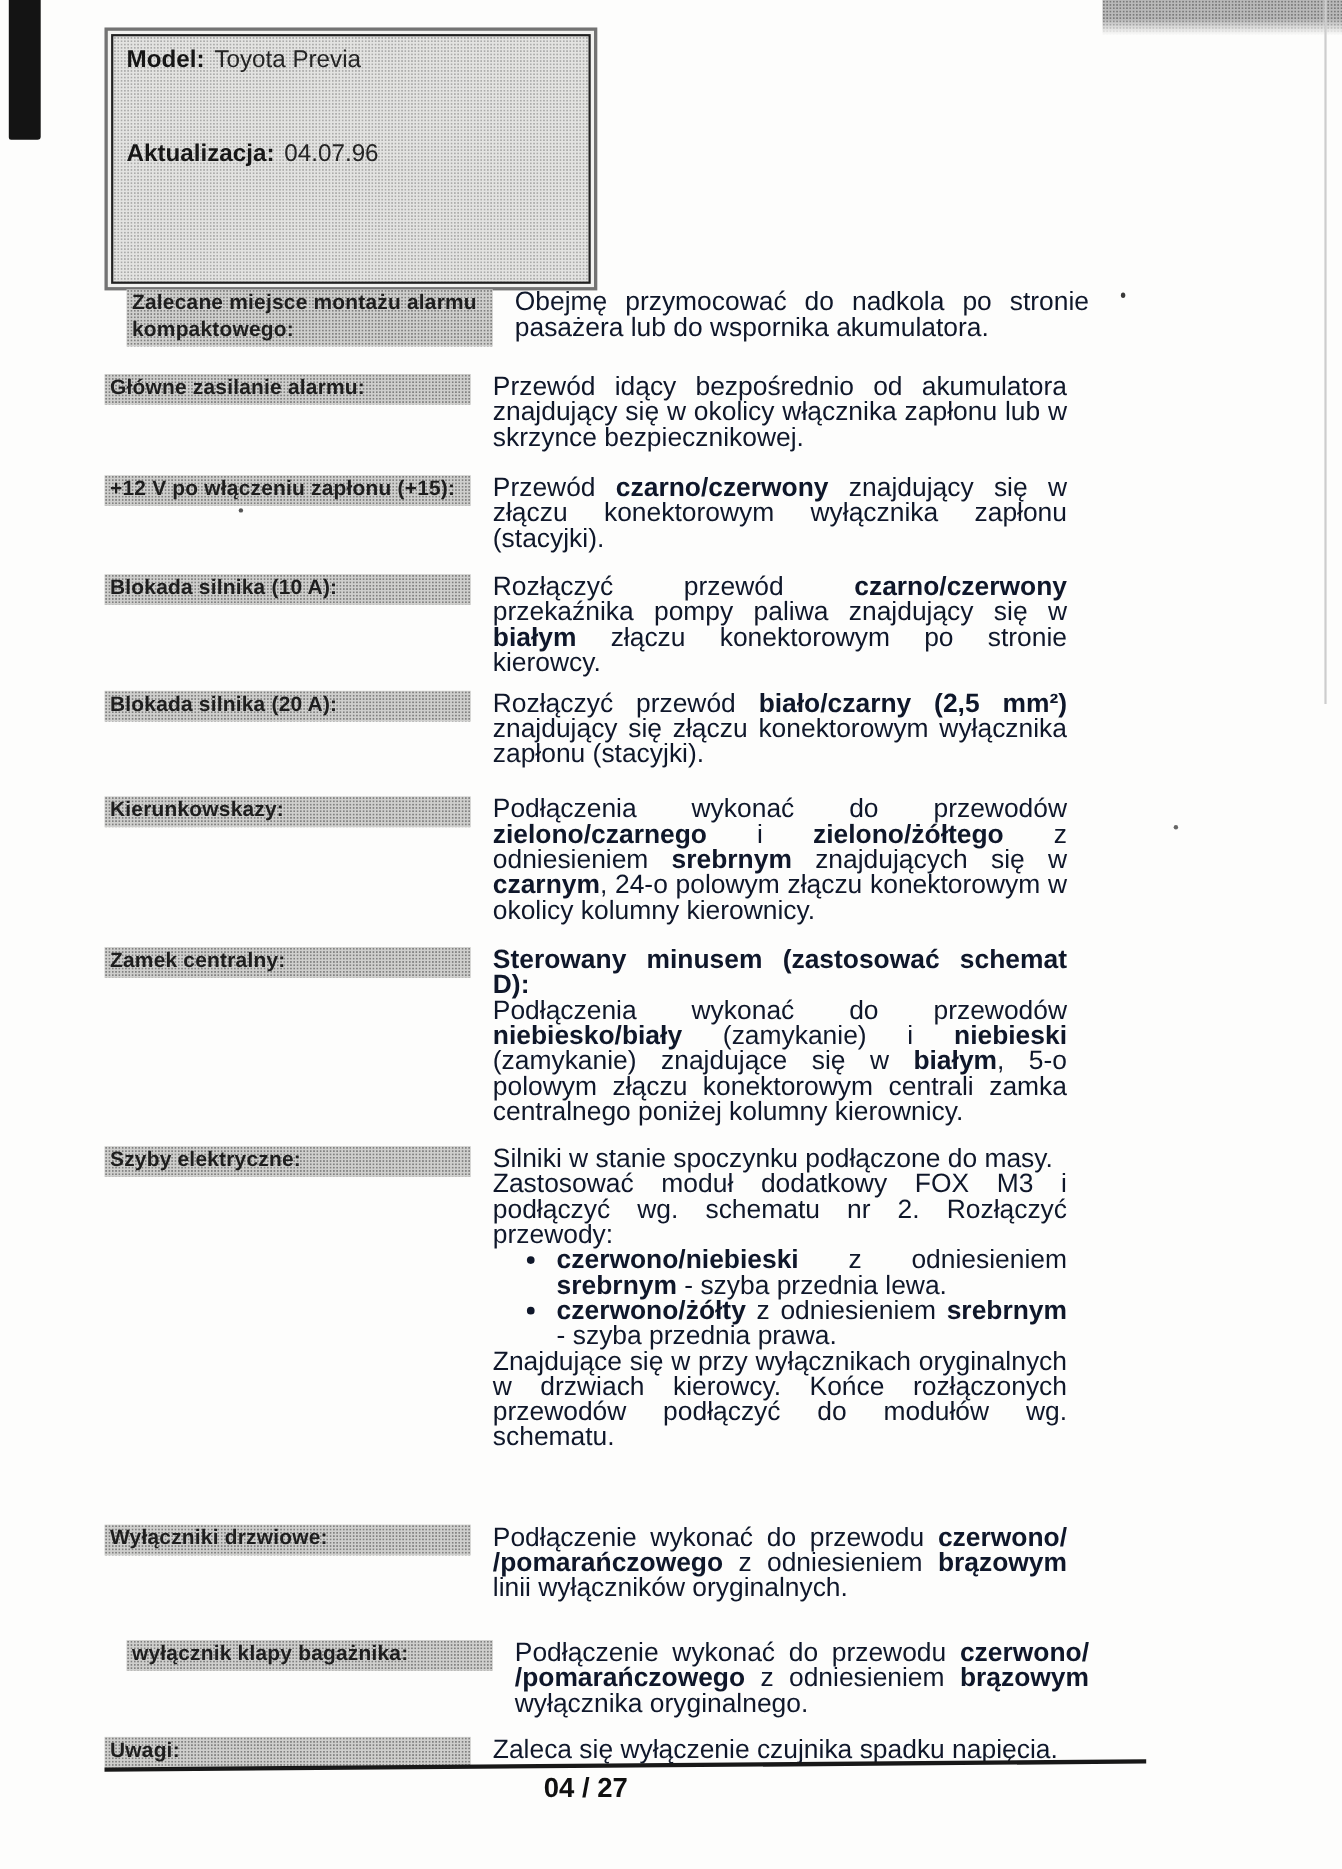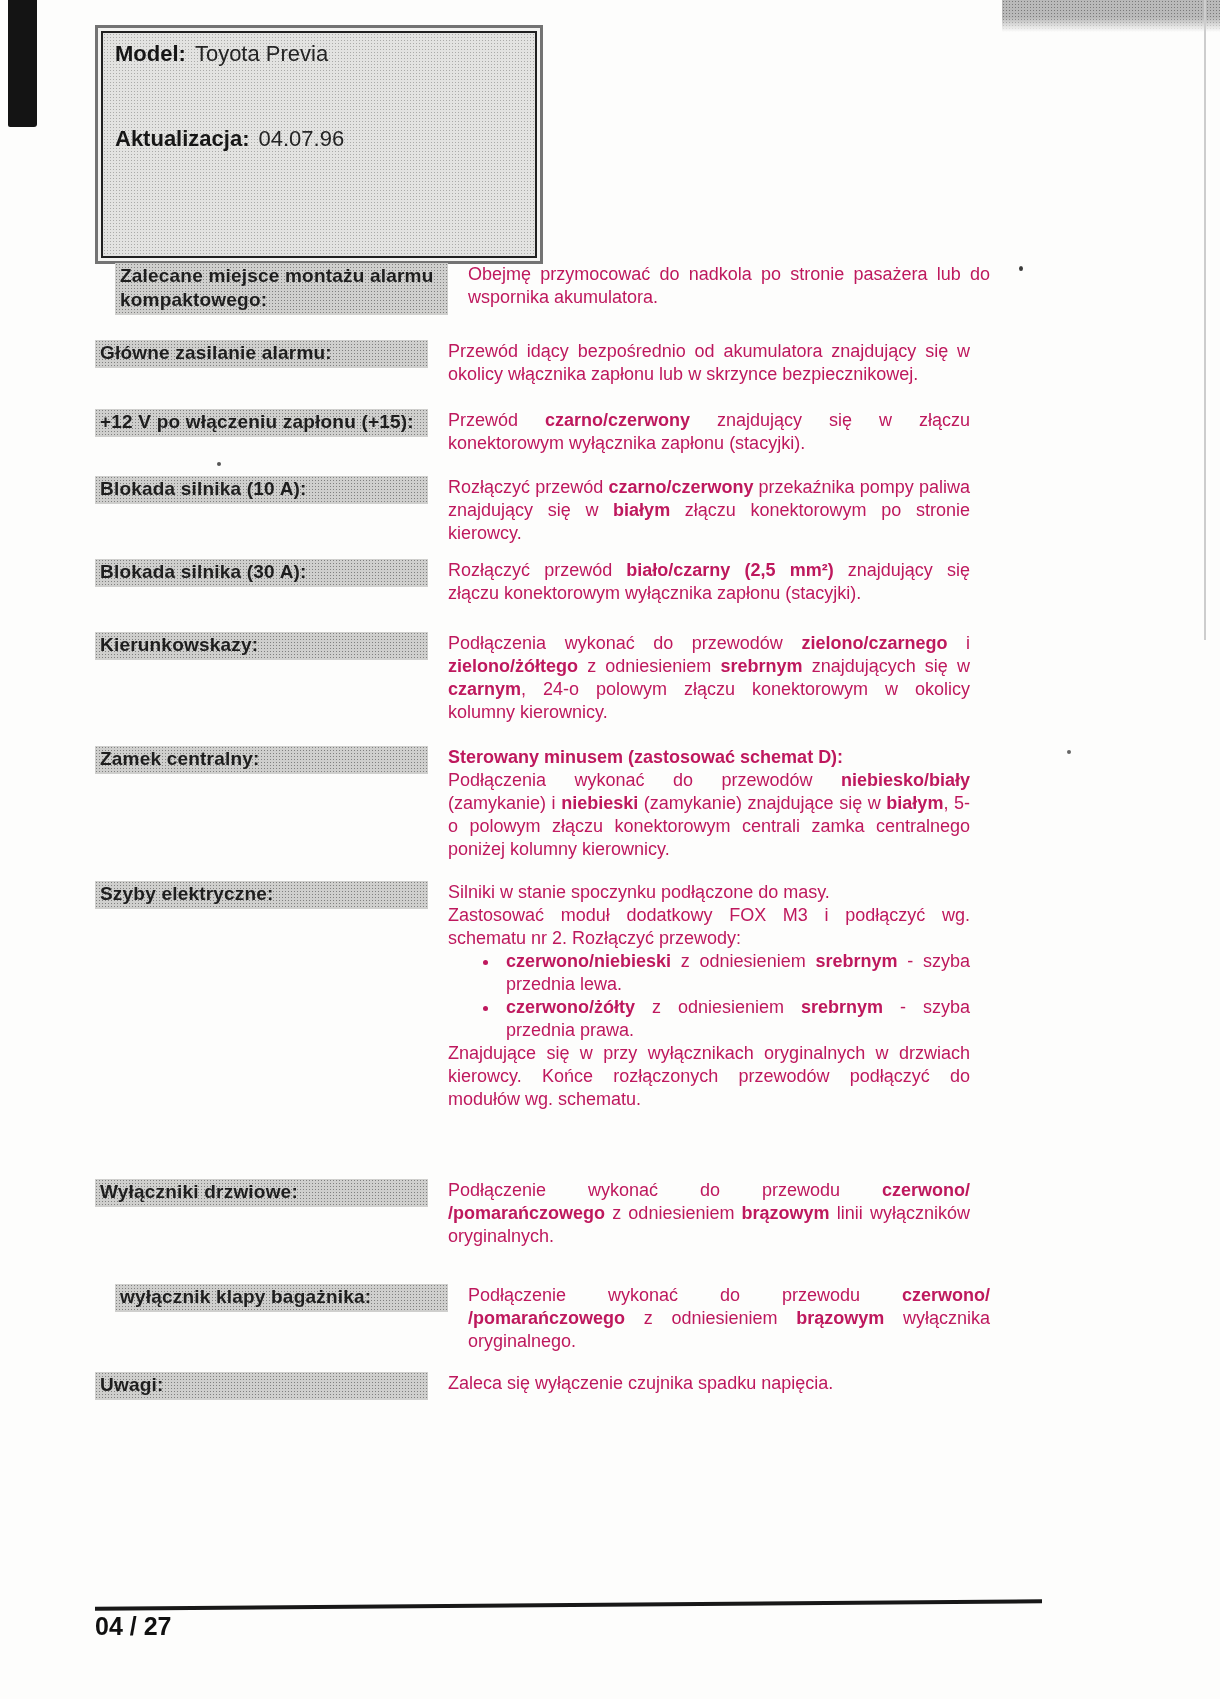--- a/index.html
+++ b/index.html
@@ -63,37 +63,37 @@
     display:block;
     font-weight:bold; font-size:19px; line-height:24px; color:#1e1e1e;
     background-color:#cfcfcd;
     background-image:radial-gradient(circle, rgba(50,50,50,.5) .7px, transparent .95px);
     background-size:3px 3px;
     padding:1px 6px 3px 5px;
     box-sizing:border-box;
     letter-spacing:.2px;
   }
   .row-content{
-    font-size:18px; line-height:23px; color:#be185d;
+    font-size:24px; line-height:23px; color:#0f172a;
     text-align:justify;
   }
   .para{ margin:0; }
   .row-content .b, .row-label-chip{ -webkit-font-smoothing:antialiased; }
   .b{ font-weight:bold; }
   .row-content ul{ margin:0; padding-left:52px; list-style:disc outside; }
   .row-content li{ padding-left:6px; text-align:justify; }
 
   
   .footer-line{
     position:absolute; left:95px; top:1603px; width:947px; height:4px;
     background:#181818; transform:rotate(-0.45deg);
   }
   .footer-page{
     position:absolute; left:95px; top:1612px; width:875px;
-    text-align:left; font-size:25px; font-weight:bold; color:#101010;
+    text-align:center; font-size:25px; font-weight:bold; color:#101010;
     font-stretch:condensed;
   }
 </style>
 </head>
 <body>
 
 <div class="artifact-left-bar"></div>
 <div class="artifact-top-right"></div>
 <div class="artifact-right-line"></div>
 <div class="speck speck-1"></div>
@@ -139,21 +139,21 @@
     <div class="spec-row" style="margin-bottom: 14px;">
       <div>
         <span class="row-label-chip">Blokada silnika (10 A):</span>
       </div>
       <div class="row-content">
         <div class="para"><span>Rozłączyć przewód </span><span class="b">czarno/czerwony</span><span> przekaźnika pompy paliwa znajdujący się w </span><span class="b">białym</span><span> złączu konektorowym po stronie kierowcy.</span></div>
       </div>
     </div>
     <div class="spec-row" style="margin-bottom: 27px;">
       <div>
-        <span class="row-label-chip">Blokada silnika (30 A):</span>
+        <span class="row-label-chip">Blokada silnika (20 A):</span>
       </div>
       <div class="row-content">
         <div class="para"><span>Rozłączyć przewód </span><span class="b">biało/czarny (2,5 mm²)</span><span> znajdujący się złączu konektorowym wyłącznika zapłonu (stacyjki).</span></div>
       </div>
     </div>
     <div class="spec-row" style="margin-bottom: 22px;">
       <div>
         <span class="row-label-chip">Kierunkowskazy:</span>
       </div>
       <div class="row-content">

